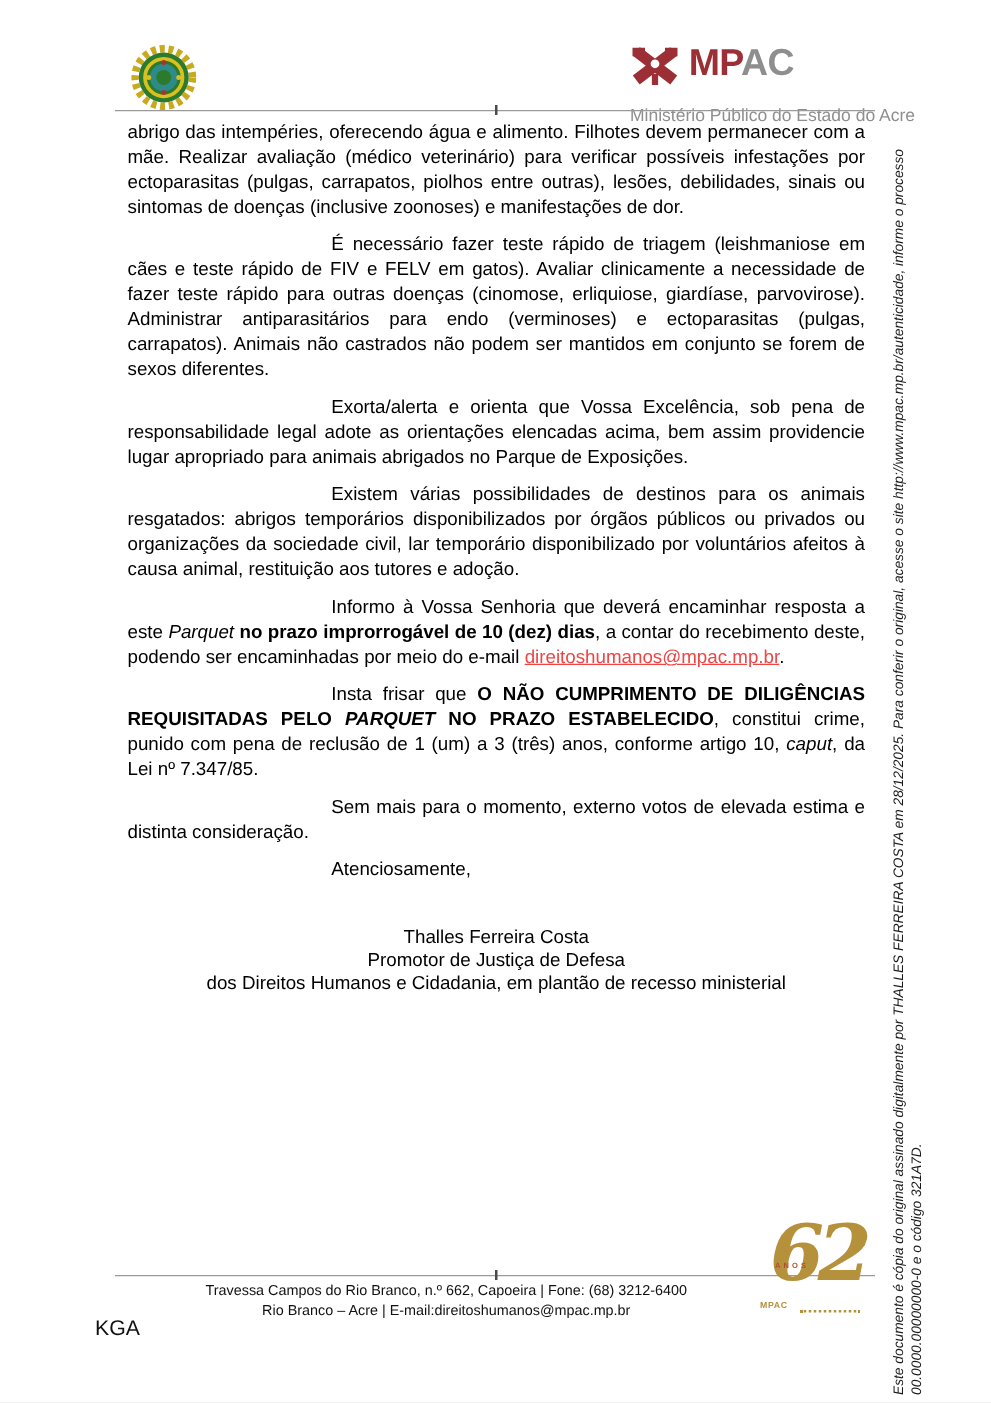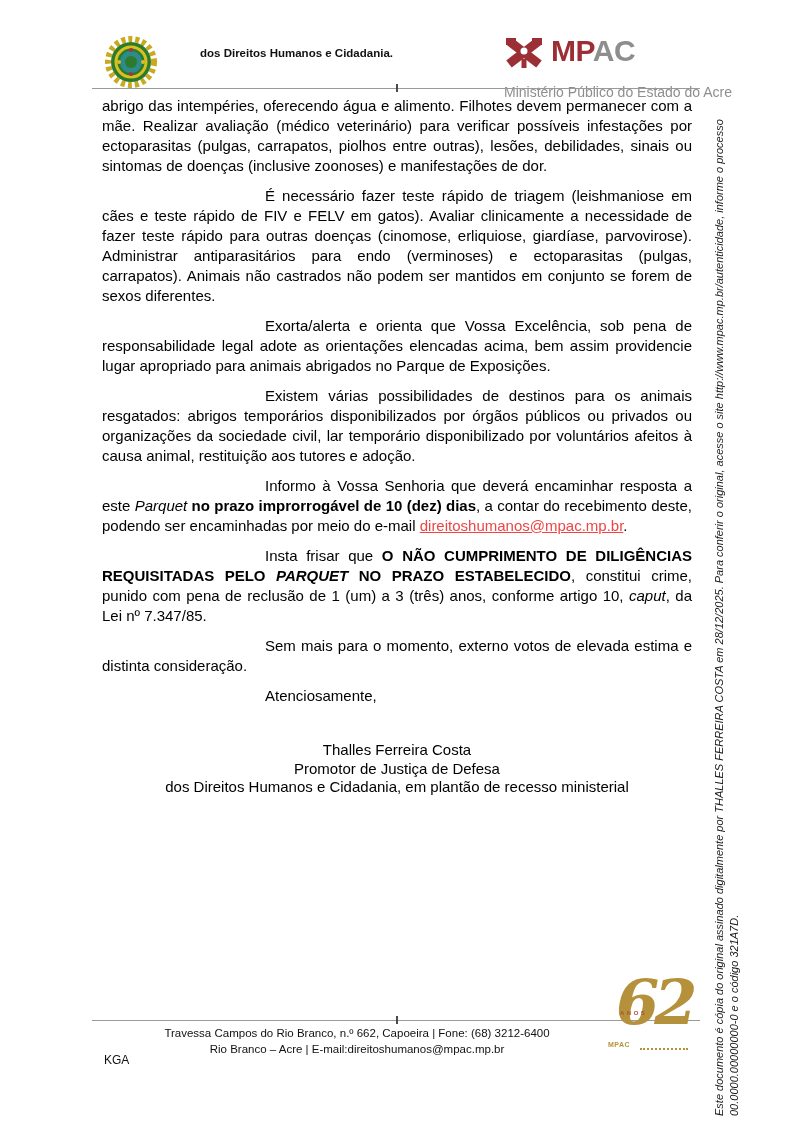--- a/index.html
+++ b/index.html
@@ -39,21 +39,21 @@
   p.closing { margin:7px 0 0 0; text-align:left; }
   .link { color:#ef4444; text-decoration:underline; cursor:pointer; }
   .signature { margin-top:35px; text-align:center; line-height:18.5px; }
   .sig-bold { font-weight:normal; }
 
   
   .address {
     position:absolute; top:1026px; left:92px; width:530px;
     text-align:center; font-size:11.5px; line-height:15.5px; color:#111;
   }
-  .kga { position:absolute; top:1053px; left:104px; font-size:12px; color:#111;text-align:center; }
+  .kga { position:absolute; top:1053px; left:76px; font-size:17px; color:#111;text-align:center; }
   .logo62 { position:absolute; top:974px; left:606px; width:86px; height:88px; }
   .logo62 .num {
     position:absolute; top:-6px; left:10px;
     font-family:"DejaVu Serif", serif; font-weight:bold; font-style:italic;
     font-size:62px; line-height:70px; letter-spacing:-5px; color:#B5913B;
   }
   .logo62 .anos {
     position:absolute; top:36px; left:14px;
     font-size:6px; font-weight:bold; letter-spacing:2.5px; color:#b0502e;
   }
@@ -82,21 +82,20 @@
       <circle cx="26" cy="26" r="20" fill="#2c7a2c"></circle>
       <circle cx="26" cy="26" r="15" fill="none" stroke="#d8c020" stroke-width="3"></circle>
       <circle cx="26" cy="26" r="11" fill="#2e8b8b"></circle>
       <circle cx="26" cy="26" r="6" fill="#2c7a2c"></circle>
       <circle cx="26" cy="14" r="2" fill="#b03030"></circle>
       <circle cx="26" cy="38" r="2" fill="#b03030"></circle>
       <circle cx="14" cy="26" r="2" fill="#d8c020"></circle>
       <circle cx="38" cy="26" r="2" fill="#d8c020"></circle>
     </svg>
     <div class="org">
-      <div>dos Direitos Humanos e Cidadania.</div>
     </div>
     <div class="mpac">
       <div class="mpac-row">
         <svg class="mpac-icon" viewBox="0 0 40 30" aria-hidden="true">
           <line x1="5" y1="3" x2="35" y2="26" stroke="#9C2F35" stroke-width="9"></line>
           <line x1="35" y1="3" x2="5" y2="26" stroke="#9C2F35" stroke-width="9"></line>
           <rect x="2" y="0" width="10" height="7" fill="#9C2F35"></rect>
           <rect x="28" y="0" width="10" height="7" fill="#9C2F35"></rect>
           <rect x="17.5" y="21" width="5" height="9" fill="#9C2F35"></rect>
           <circle cx="20" cy="13" r="3.5" fill="#ffffff"></circle>

